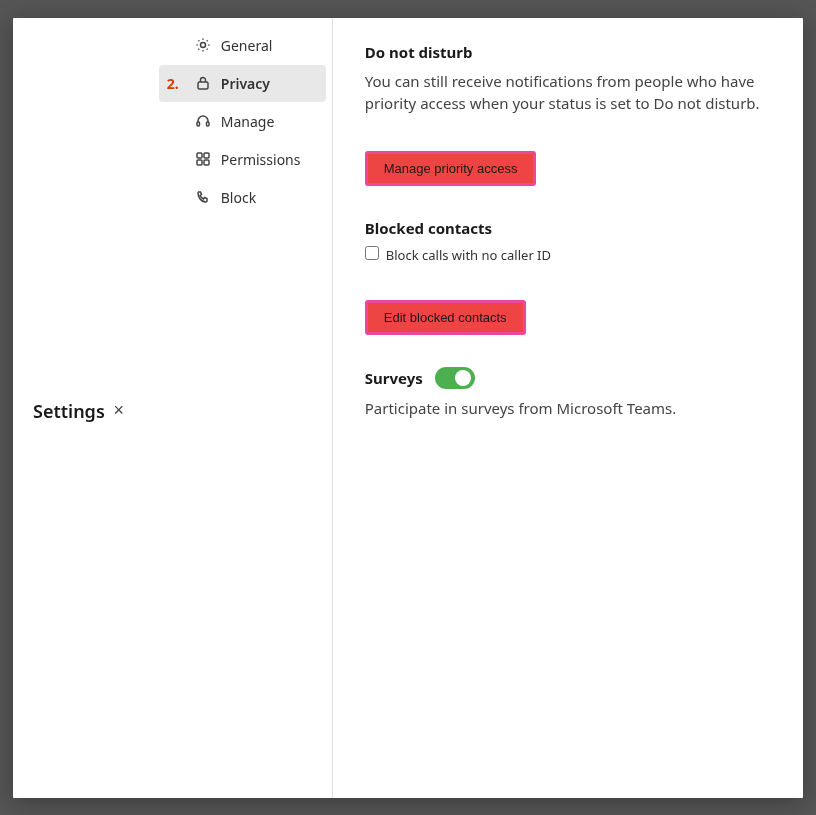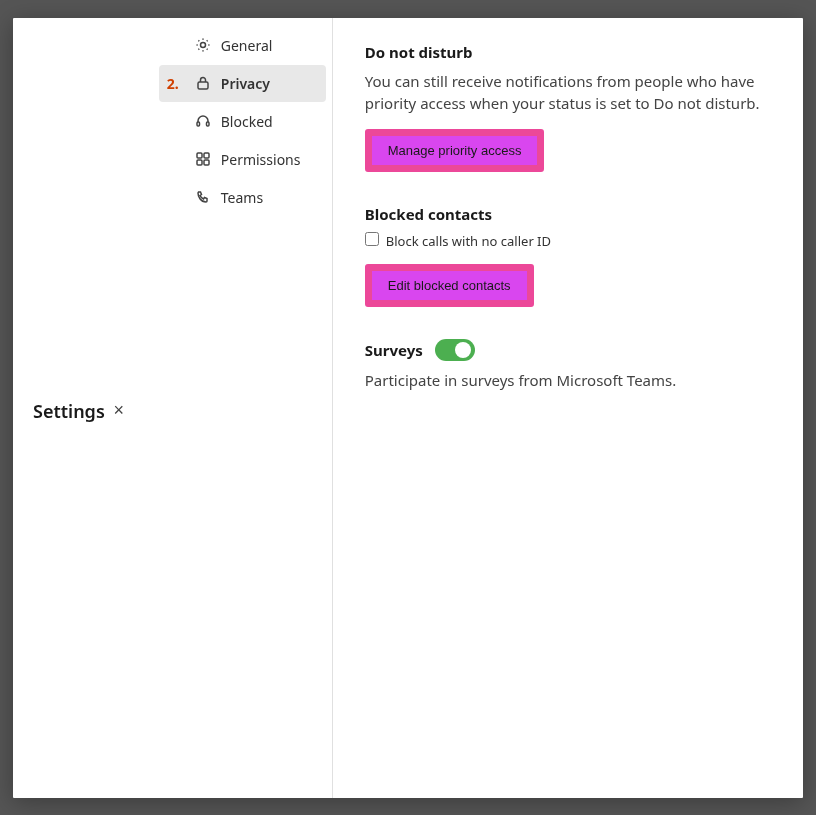--- a/index.html
+++ b/index.html
@@ -120,27 +120,28 @@
     }
 
     .section-desc {
       font-size: 15px;
       color: #444;
       line-height: 1.5;
       margin-bottom: 14px;
     }
 
     .btn-outline {
-      border: 7px solid #ec4899;
-      background: #d946ef;
+      border: 3px solid #ec4899;
+      background: #ef4444;
       padding: 7px 16px;
       font-size: 13px;
       cursor: pointer;
       border-radius: 3px;
       color: #1a1a1a;
+      margin-top: 22px;
     }
 
     .checkbox-row {
       display: flex;
       align-items: flex-start;
       gap: 7px;
       margin-bottom: 14px;
     }
 
     .checkbox-row input[type="checkbox"] {
@@ -244,42 +245,42 @@
 
 
       <div class="sidebar-item">
         <span class="sidebar-item-icon">
           <svg viewBox="0 0 16 16">
             <path d="M3 9V8a5 5 0 0110 0v1"></path>
             <rect x="2" y="9" width="2.5" height="4" rx="1"></rect>
             <rect x="11.5" y="9" width="2.5" height="4" rx="1"></rect>
           </svg>
         </span>
-        <span>Blocked</span>
+        <span>Manage</span>
       </div>
 
       <div class="sidebar-item">
         <span class="sidebar-item-icon">
           <svg viewBox="0 0 16 16">
             <rect x="2" y="2" width="5" height="5" rx="1"></rect>
             <rect x="9" y="2" width="5" height="5" rx="1"></rect>
             <rect x="2" y="9" width="5" height="5" rx="1"></rect>
             <rect x="9" y="9" width="5" height="5" rx="1"></rect>
           </svg>
         </span>
         <span>Permissions</span>
       </div>
 
       <div class="sidebar-item">
         <span class="sidebar-item-icon">
           <svg viewBox="0 0 16 16">
             <path d="M3 3h2.5l1 2.5-1.5 1a7 7 0 003.5 3.5l1-1.5L12 9.5V12a1 1 0 01-1 1C5.5 13 3 7.5 3 4a1 1 0 011-1z"></path>
           </svg>
         </span>
-        <span>Teams</span>
+        <span>Block</span>
       </div>
 
     </div>
 
     <div class="content">
 
       <div class="section">
         <div class="section-title">Do not disturb</div>
         <div class="section-desc">You can still receive notifications from people who have priority access when your status is set to Do not disturb.</div>
         <button class="btn-outline">Manage priority access</button>

